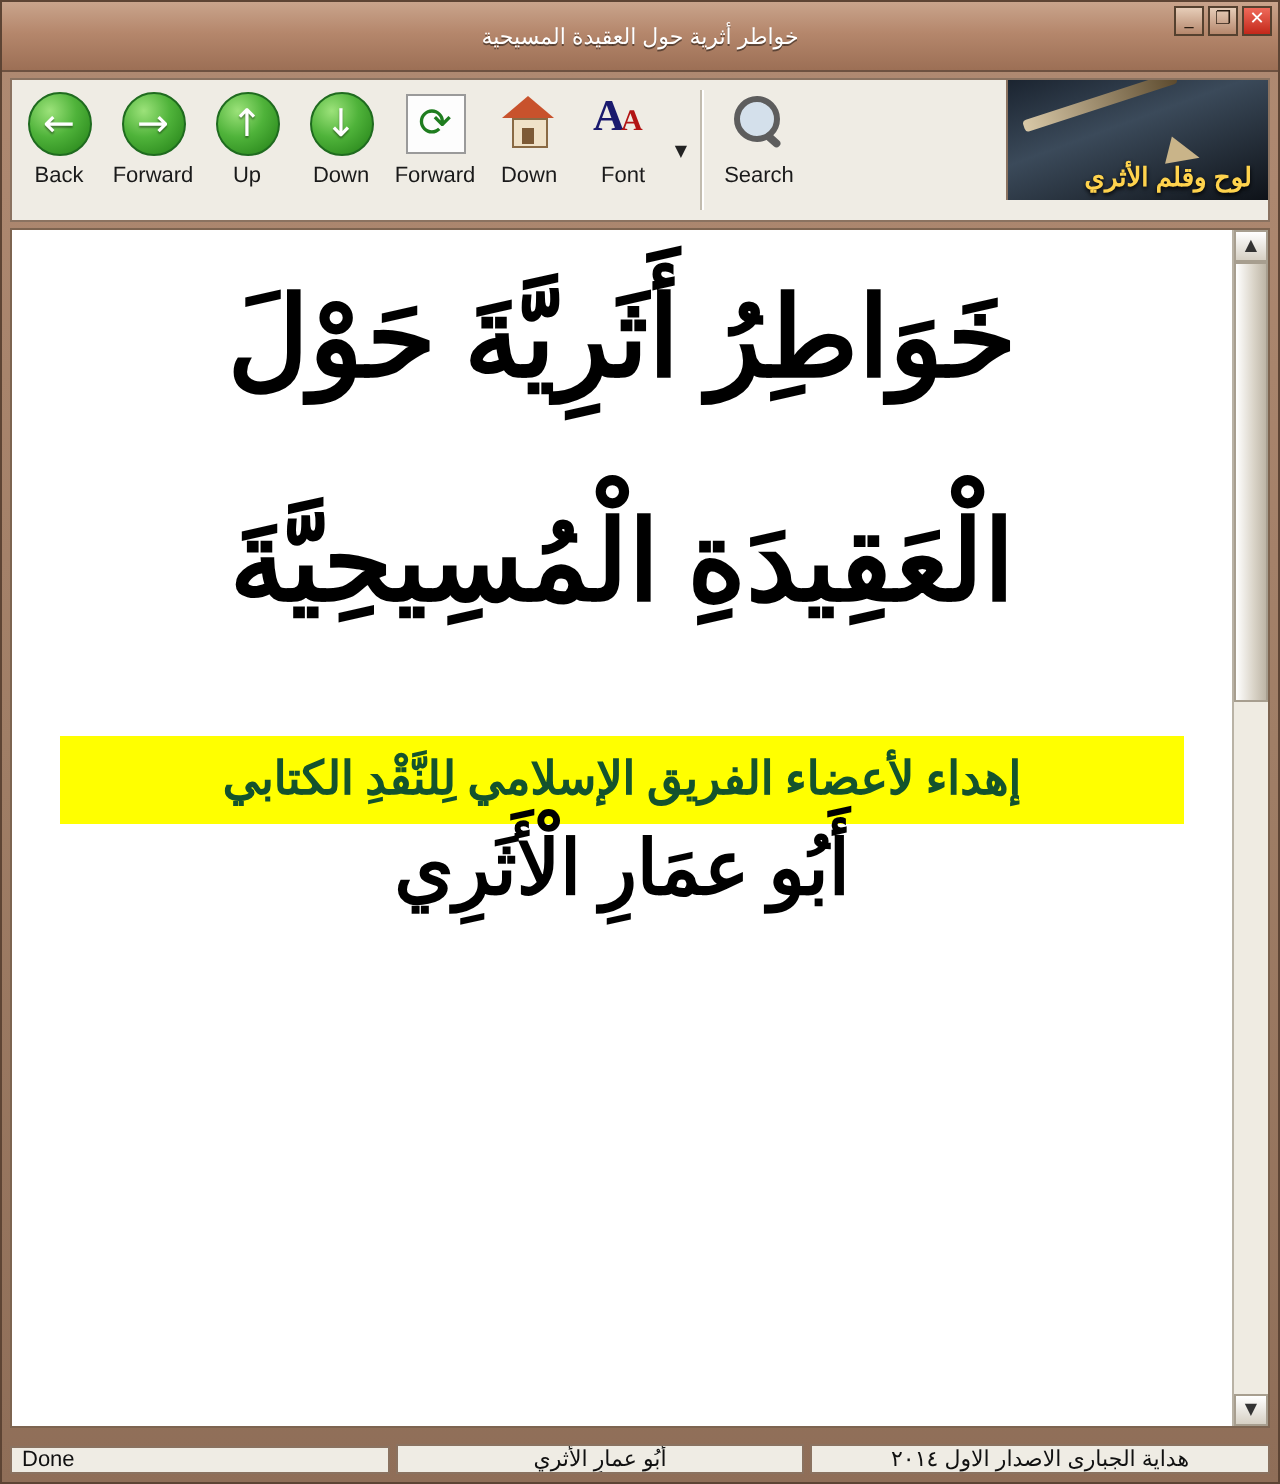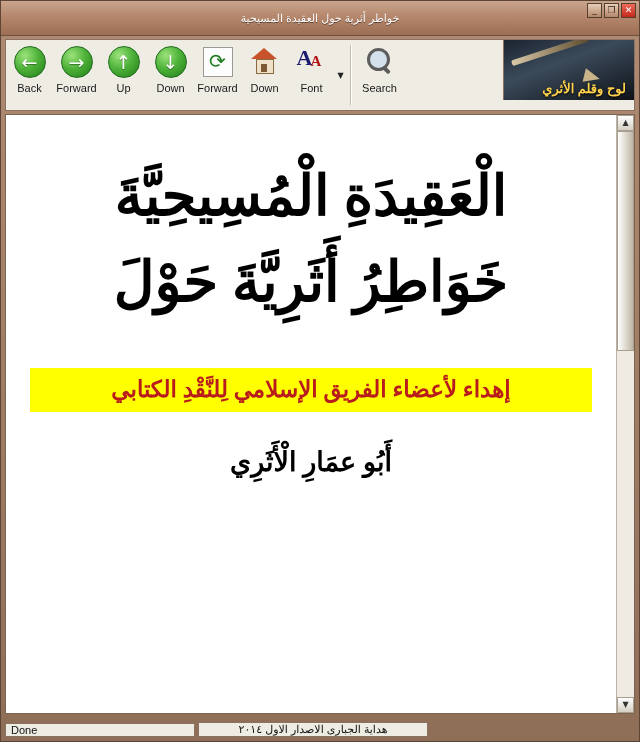--- a/index.html
+++ b/index.html
@@ -323,37 +323,36 @@
   }
   .h-title.l2 {
     margin-top: 32px;
   }
   .highlight-line {
     margin: 46px 10px 0 10px;
     background: #ffff00;
     font-family: "Liberation Serif", "DejaVu Serif", serif;
     font-size: 23px;
     font-weight: bold;
-    color: #b91c1c;
+    color: #14532d;
     padding: 6px 8px;
     line-height: 1.4;
   }
   .sub-line {
     font-family: "Liberation Serif", "DejaVu Serif", serif;
     font-size: 36px;
     font-weight: bold;
     color: #000;
     margin-top: 40px;
   }
   .sub-line2 {
     font-family: "Liberation Serif", "DejaVu Serif", serif;
-    font-size: 27px;
+    font-size: 38px;
     font-weight: bold;
     color: #000;
-    margin-top: 34px;
   }
 
   
   .vscroll {
     width: 17px;
     background: #e9e5dc;
     border-left: 1px solid #b9b2a5;
     display: flex;
     flex-direction: column;
   }
@@ -505,32 +504,33 @@
 
     <div class="tb-banner">
       <div class="pen"></div>
       <div class="nib"></div>
       <div class="btxt">لوح وقلم الأثري</div>
     </div>
   </div>
 
   <div class="content-wrap">
     <div class="page">
+      <div class="h-title">خَوَاطِرُ أَثَرِيَّةَ حَوْلَ</div>
       <div class="h-title l2">الْعَقِيدَةِ الْمُسِيحِيَّةَ</div>
-      <div class="h-title">خَوَاطِرُ أَثَرِيَّةَ حَوْلَ</div>
       <div class="highlight-line">إهداء لأعضاء الفريق الإسلامي لِلنَّقْدِ الكتابي</div>
       <div class="sub-line2">أَبُو عمَارِ الْأَثَرِي</div>
     </div>
 
     <div class="vscroll">
       <div class="sb-btn">▲</div>
       <div class="sb-track">
         <div class="sb-thumb"></div>
       </div>
       <div class="sb-btn">▼</div>
     </div>
   </div>
 
   <div class="statusbar">
     <div class="st-cell st-done">Done</div>
+    <div class="st-cell st-mid">أبُو عمارٍ الأثري</div>
     <div class="st-cell st-right">هداية الجبارى الاصدار الاول ٢٠١٤</div>
   </div>
 </div>
 
 </body></html>

